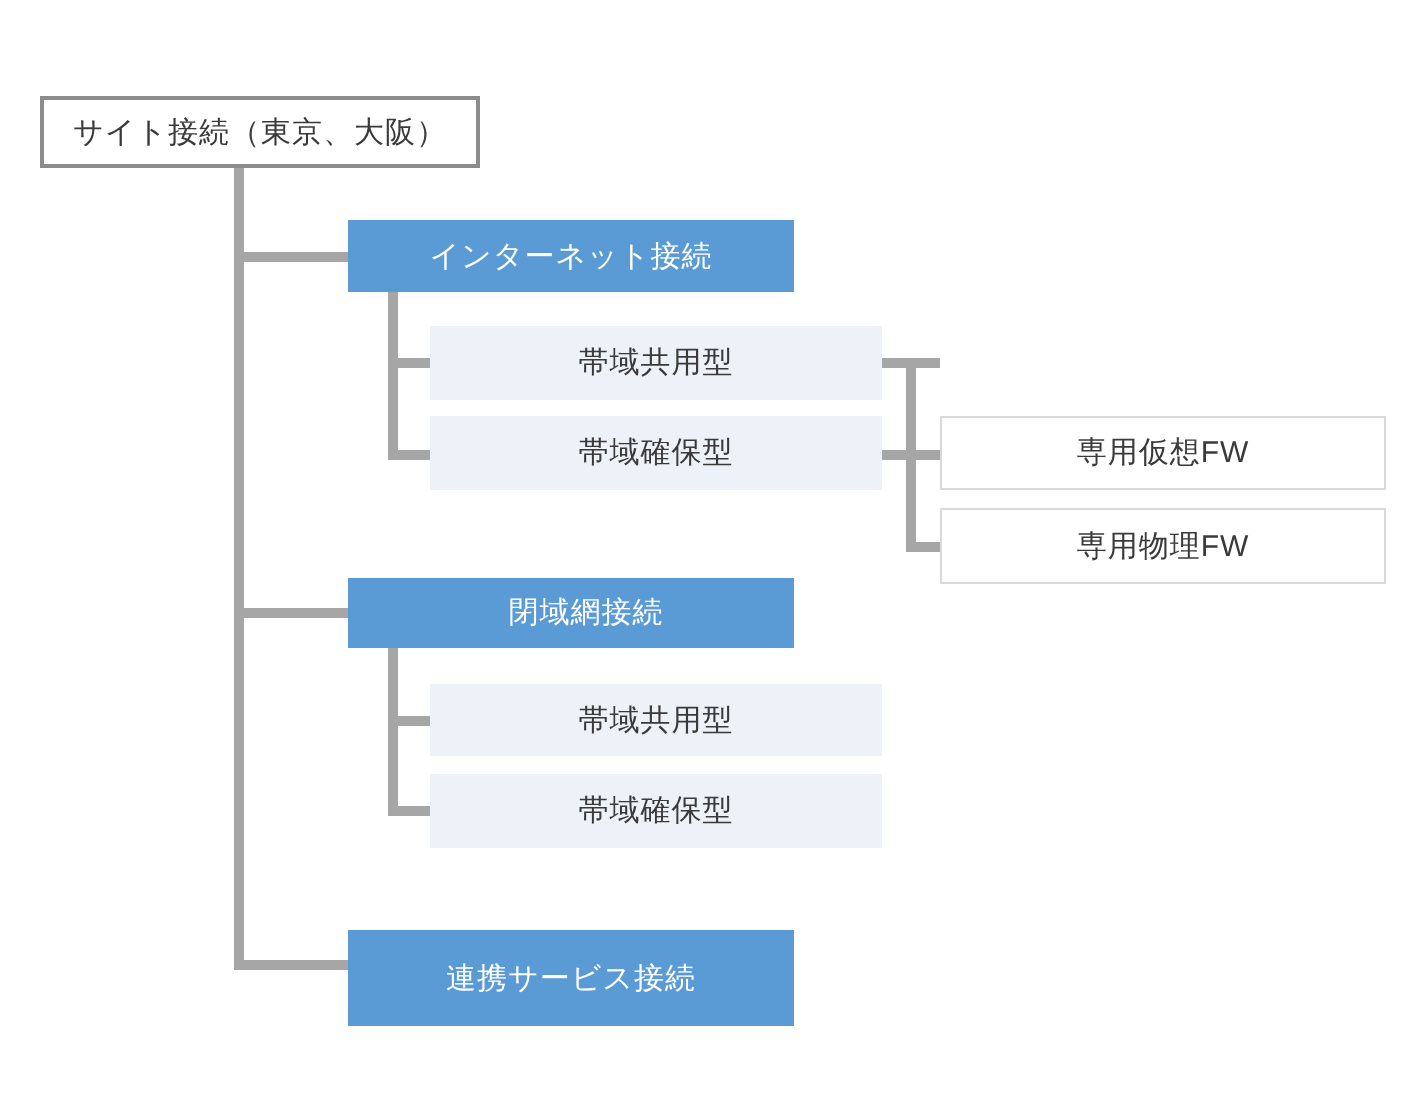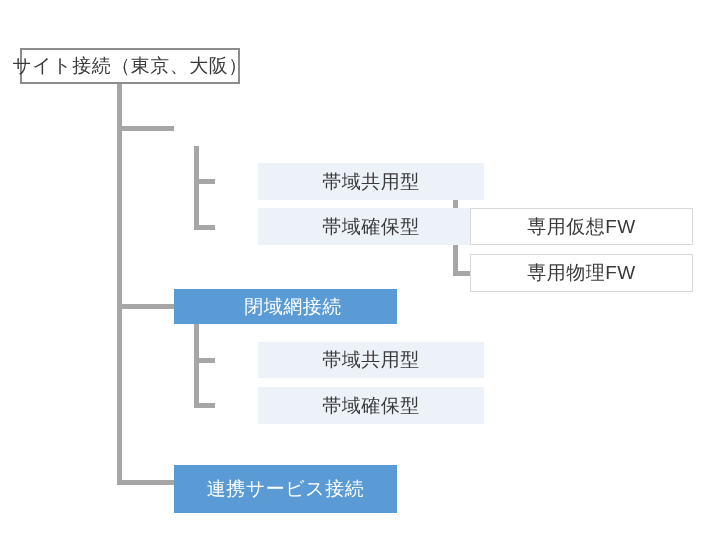--- a/index.html
+++ b/index.html
@@ -18,37 +18,36 @@
   .line {
     position: absolute;
     background: var(--connector, #A6A6A6);
   }
   .node {
     position: absolute;
     display: flex;
     align-items: center;
     justify-content: center;
     box-sizing: border-box;
-    font-size: 19px;
+    font-size: 15px;
     letter-spacing: 0.5px;
     white-space: nowrap;
   }
   .node--root {
     background: #ffffff;
     border: 2px solid var(--root-border, #8C8C8C);
     color: var(--text-dark, #3A3A3A);
   }
   .node--branch {
     background: var(--branch-fill, #5B9BD5);
     color: var(--text-light, #FFFFFF);
   }
   .node--leaf {
     background: var(--leaf-fill, #EDF1F8);
     color: var(--text-dark, #3A3A3A);
-    margin-left: 43px;
   }
   .node--option {
     background: #ffffff;
     border: 1px solid var(--option-border, #D9D9D9);
     color: var(--text-dark, #3A3A3A);
   }
 </style>
 </head>
 <body>
 
@@ -69,20 +68,23 @@
 
   <div class="line" style="left:441px; top:179px; width:29px; height:5px;"></div>
   <div class="line" style="left:441px; top:225px; width:29px; height:5px;"></div>
   <div class="line" style="left:453px; top:179px; width:5px;  height:97px;"></div>
   <div class="line" style="left:453px; top:271px; width:17px; height:5px;"></div>
 
   <div class="node node--root" style="left:20px; top:48px; width:220px; height:36px;">
     <span>サイト接続（東京、大阪）</span>
   </div>
 
+  <div class="node node--branch" style="left:174px; top:110px; width:223px; height:36px;">
+    <span>インターネット接続</span>
+  </div>
 
   <div class="node node--leaf" style="left:215px; top:163px; width:226px; height:37px;">
     <span>帯域共用型</span>
   </div>
 
   <div class="node node--leaf" style="left:215px; top:208px; width:226px; height:37px;">
     <span>帯域確保型</span>
   </div>
 
 

